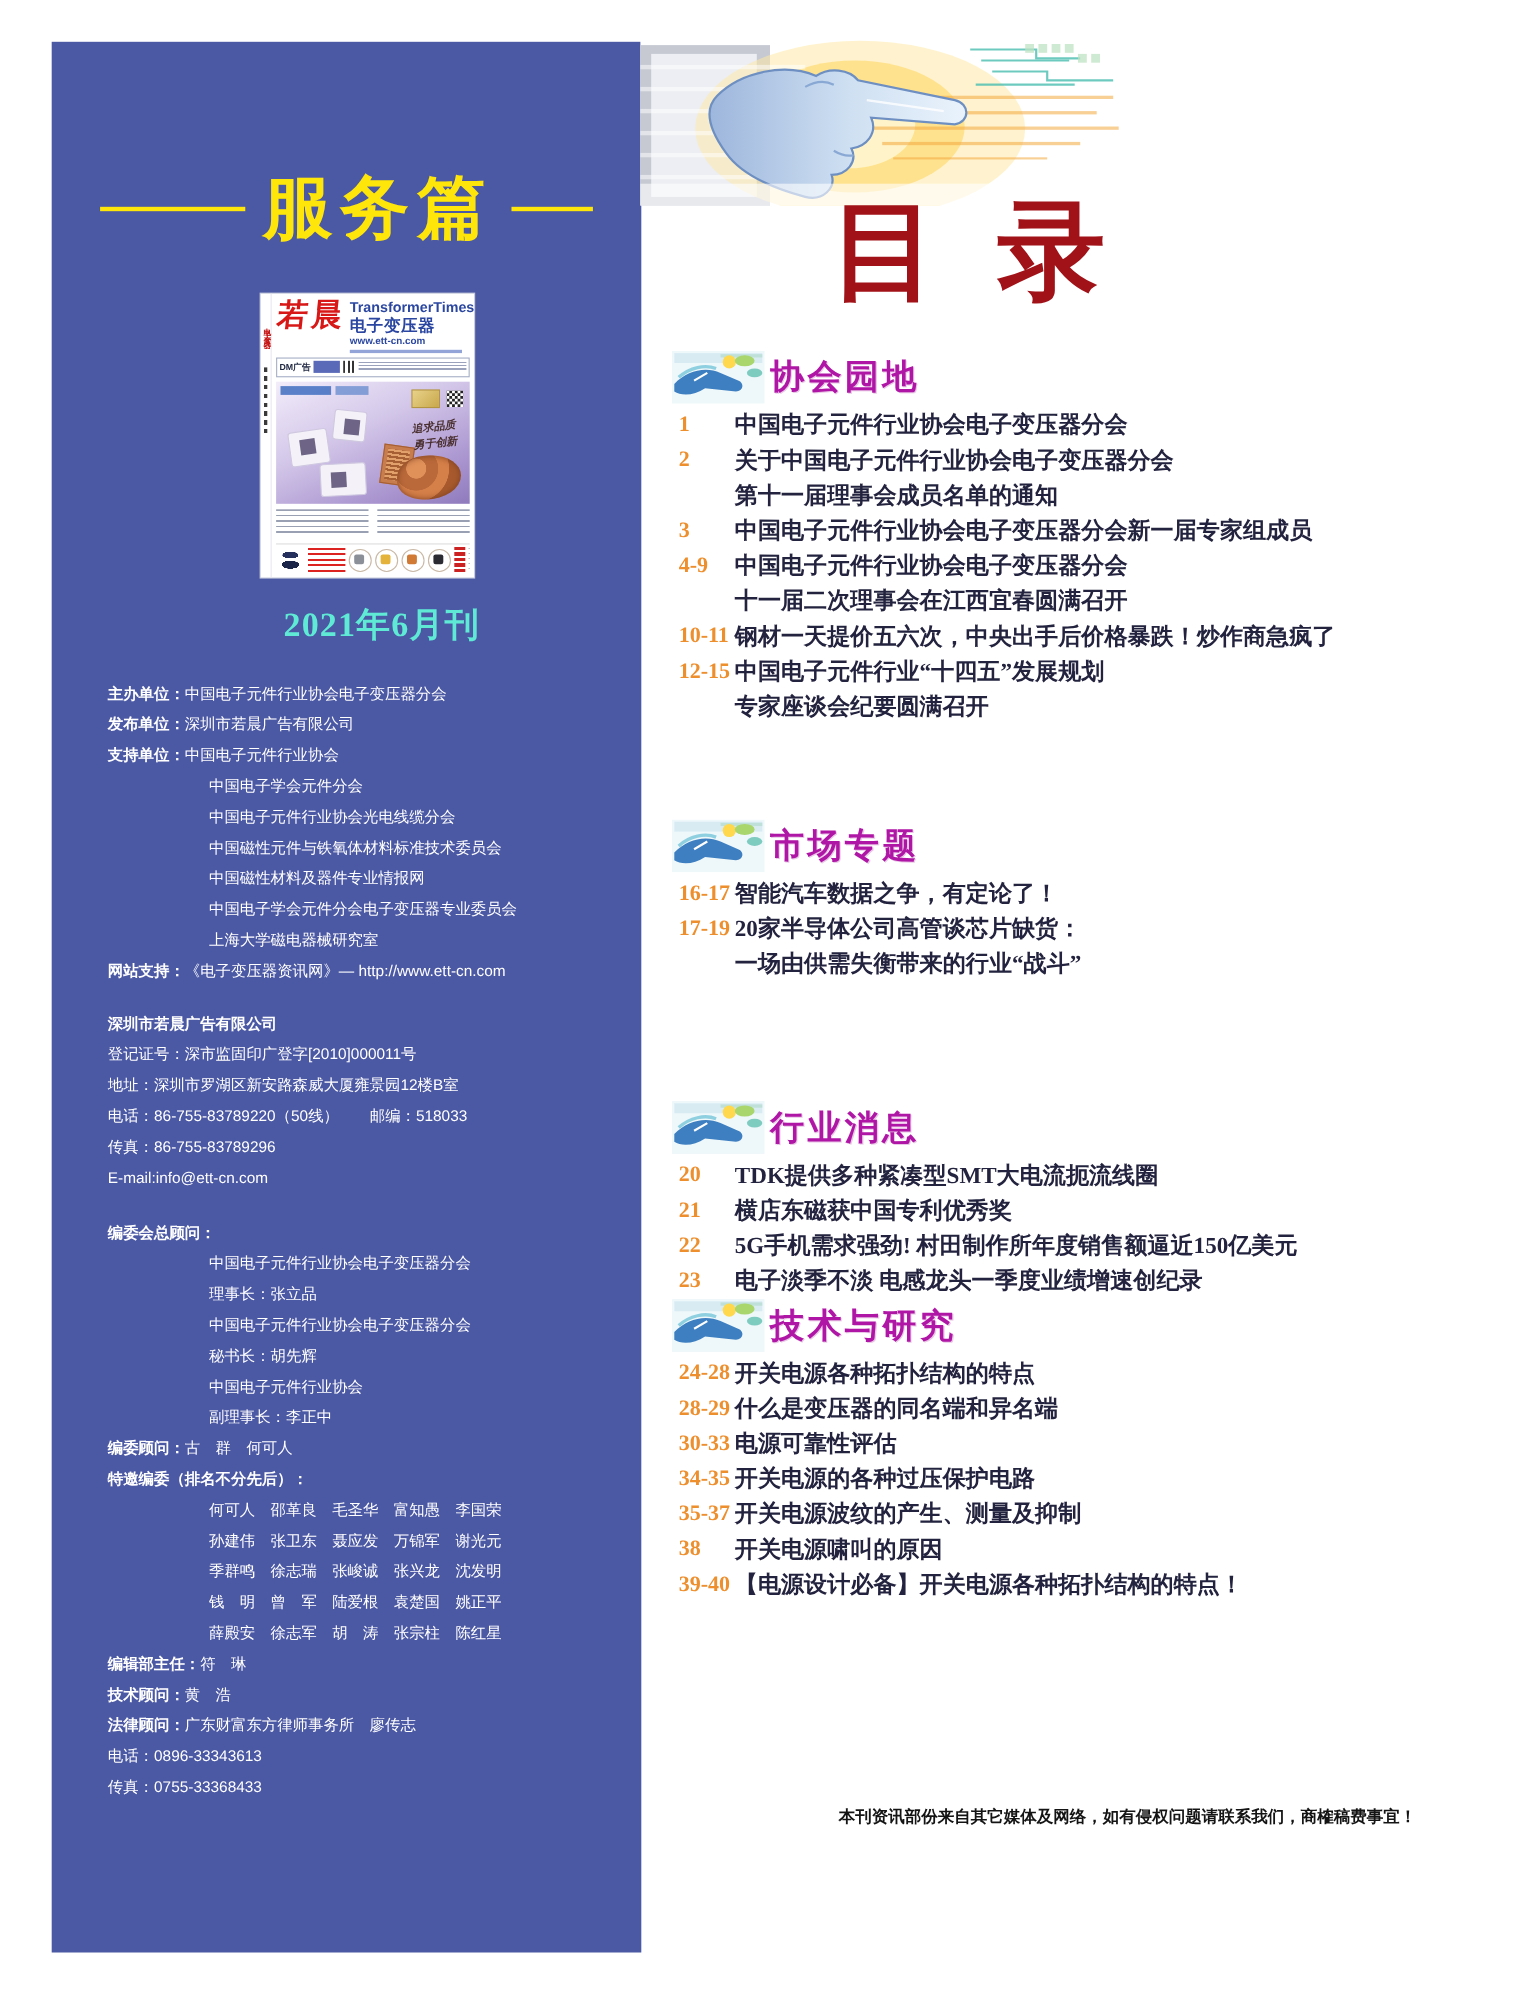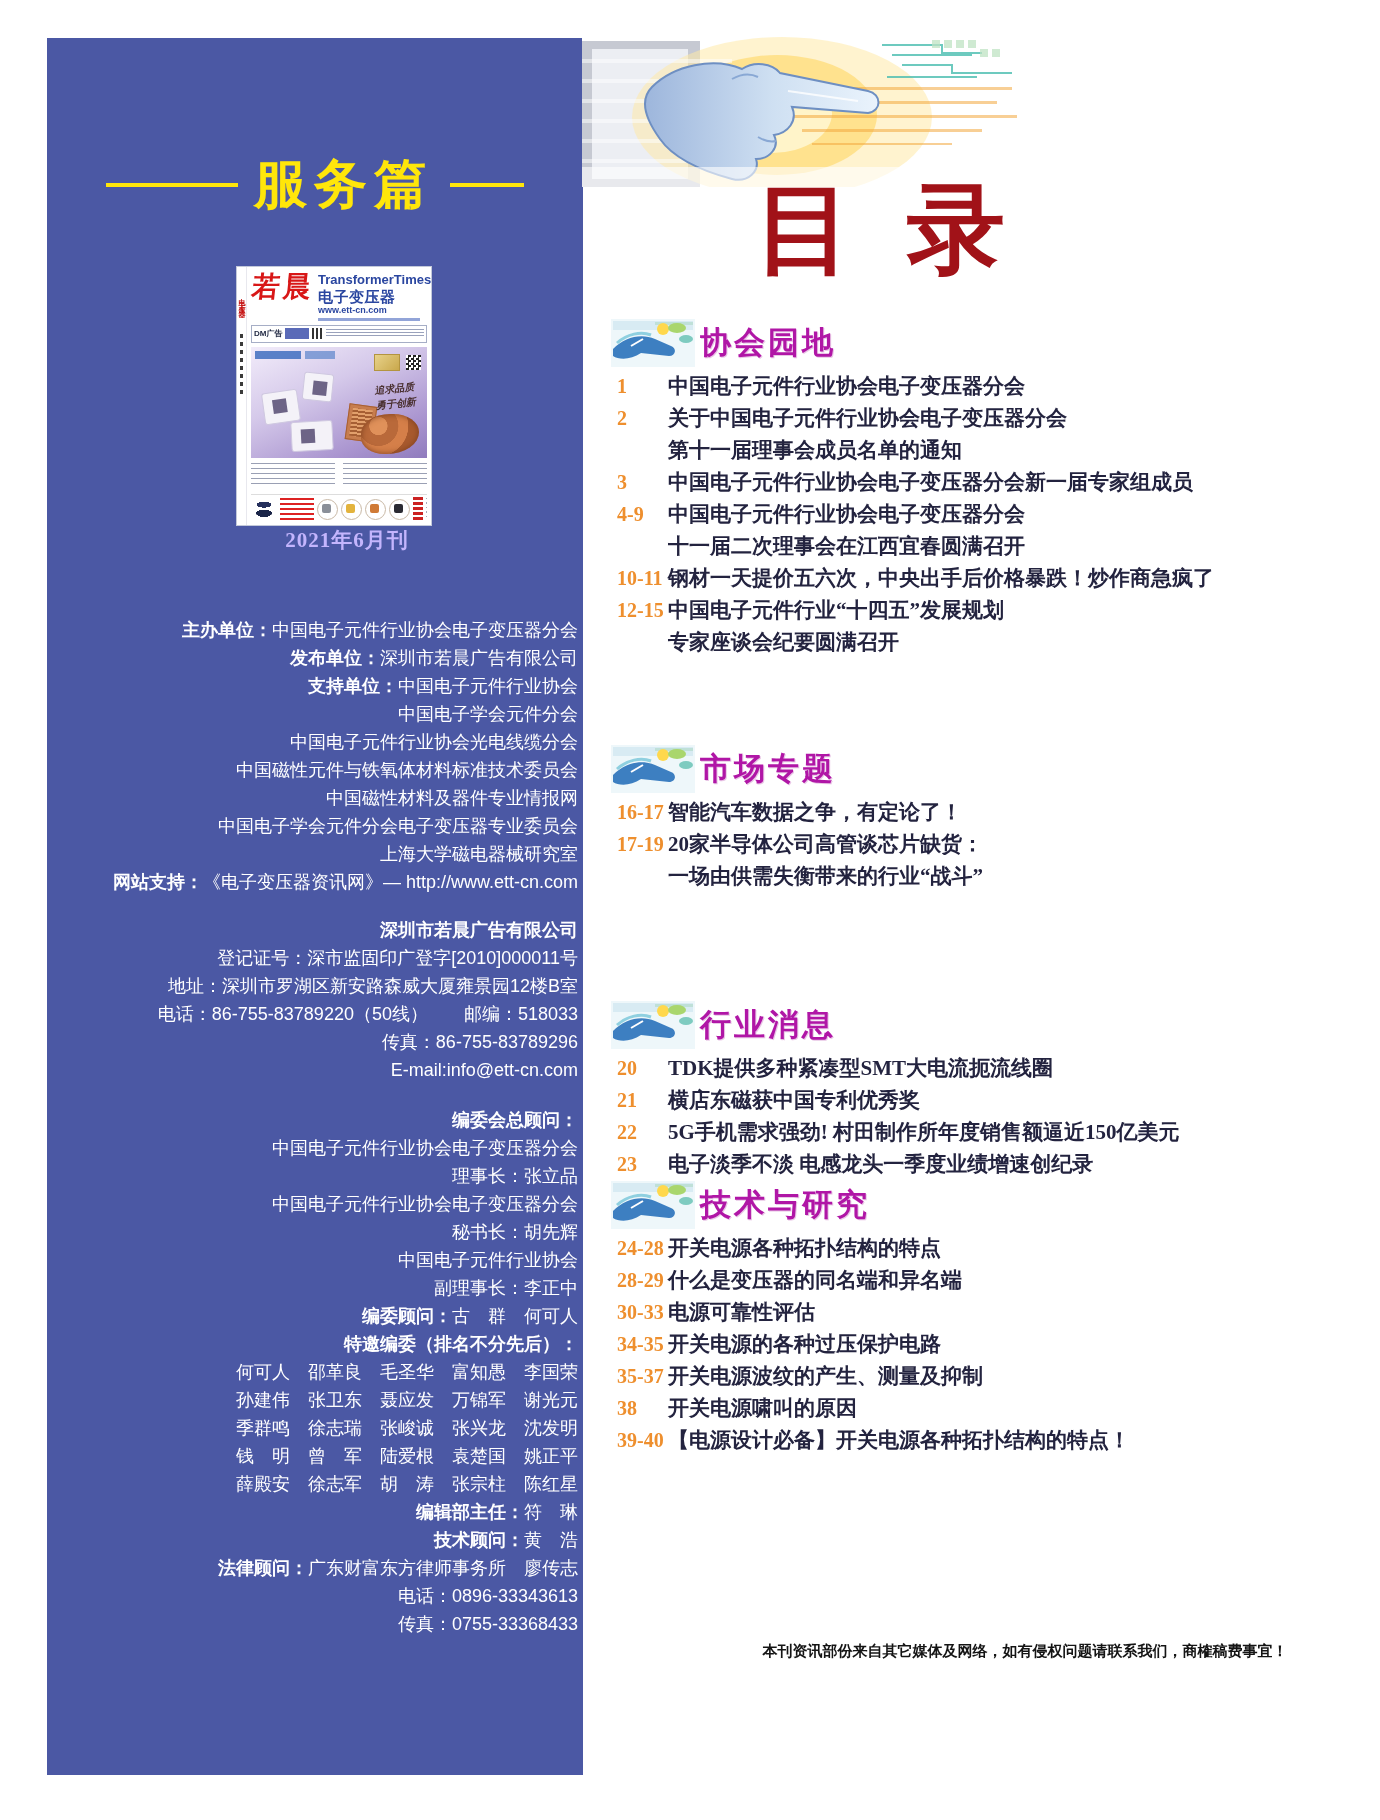--- a/index.html
+++ b/index.html
@@ -6,21 +6,21 @@
   .page{position:relative;width:1380px;height:1820px;background:#ffffff;overflow:hidden;
         font-family:"Liberation Sans","DejaVu Sans",sans-serif;}
 
   
   .blue-panel{position:absolute;left:47px;top:38px;width:536px;height:1737px;background:#4b58a4;}
 
   .banner-row{position:absolute;top:120px;left:0;width:100%;display:flex;align-items:center;justify-content:center;gap:16px;}
   .banner-line{height:4px;background:#ffe60a;}
   .banner-line.l{width:132px;}
   .banner-line.r{width:74px;}
-  .banner-title{color:#ffe60a;font-size:53px;font-weight:900;letter-spacing:7px;line-height:1;
+  .banner-title{color:#ffe60a;font-size:63px;font-weight:900;letter-spacing:7px;line-height:1;
                 font-family:"Liberation Serif","DejaVu Serif",serif;}
 
   
   .cover{position:absolute;left:190px;top:229px;width:194px;height:258px;background:#ffffff;
          box-shadow:0 0 0 1px #c3c9da;display:flex;font-family:"Liberation Sans",sans-serif;}
   .cover-spine{width:10px;border-right:1px solid #e8e8ee;display:flex;flex-direction:column;align-items:center;padding-top:26px;box-sizing:border-box;}
   .spine-txt{writing-mode:vertical-rl;color:#c40f0f;font-size:7px;font-weight:bold;letter-spacing:3px;}
   .spine-bars{margin-top:26px;width:3px;height:60px;background:repeating-linear-gradient(to bottom,#3a3a3a 0 4px,transparent 4px 8px);}
   .cover-main{flex:1;display:flex;flex-direction:column;overflow:hidden;}
   .cover-head{display:flex;align-items:flex-start;gap:4px;padding:6px 4px 2px 5px;}
@@ -65,25 +65,25 @@
   .cover-foot{margin:1px 4px 4px 4px;border-top:1px solid #ddd;flex:1;display:flex;align-items:center;gap:3px;padding-top:2px;}
   .cf-lens{width:26px;height:22px;background:
       radial-gradient(ellipse 12px 5px at 50% 30%,#25305c 0 60%,transparent 61%),
       radial-gradient(ellipse 13px 6px at 50% 70%,#1b2548 0 60%,transparent 61%);}
   .cf-red{width:34px;height:22px;background:repeating-linear-gradient(to bottom,#d22 0 2px,transparent 2px 5px);}
   .cf-circle{width:19px;height:19px;border-radius:50%;border:1px solid #c9b9a6;background:#fff;position:relative;flex:0 0 auto;}
   .cf-circle i{position:absolute;left:4px;top:4px;width:9px;height:9px;border-radius:2px;display:block;}
   .cf-redcol{width:10px;height:24px;background:repeating-linear-gradient(to bottom,#c22 0 3px,transparent 3px 5px);}
   .cf-gray{flex:1;height:22px;background:repeating-linear-gradient(to bottom,#aab 0 1.5px,transparent 1.5px 4.5px);}
 
-  .issue-caption{position:absolute;left:150px;top:488px;width:300px;text-align:center;color:#c4b5fd;
-                 font-family:"Liberation Serif","DejaVu Serif",serif;font-weight:bold;font-size:21px;letter-spacing:1px;}
+  .issue-caption{position:absolute;left:150px;top:509px;width:300px;text-align:center;color:#5eead4;
+                 font-family:"Liberation Serif","DejaVu Serif",serif;font-weight:bold;font-size:31px;letter-spacing:1px;}
 
   
-  .side-block{position:absolute;left:51px;width:480px;color:#ffffff;font-size:18px;line-height:28px;text-align:right;}
+  .side-block{position:absolute;left:51px;width:480px;color:#ffffff;font-size:14px;line-height:28px;}
   .side-line{white-space:nowrap;}
   .side-line.ind1{padding-left:92px;}
   .side-b{font-weight:bold;}
   #block-a{top:578px;}
   #block-b{top:878px;}
   #block-c{top:1068px;}
 
   
   .banner-img{position:absolute;left:582px;top:35px;width:494px;height:152px;}
   .toc-title{position:absolute;left:600px;top:178px;width:560px;text-align:center;color:#a11218;

